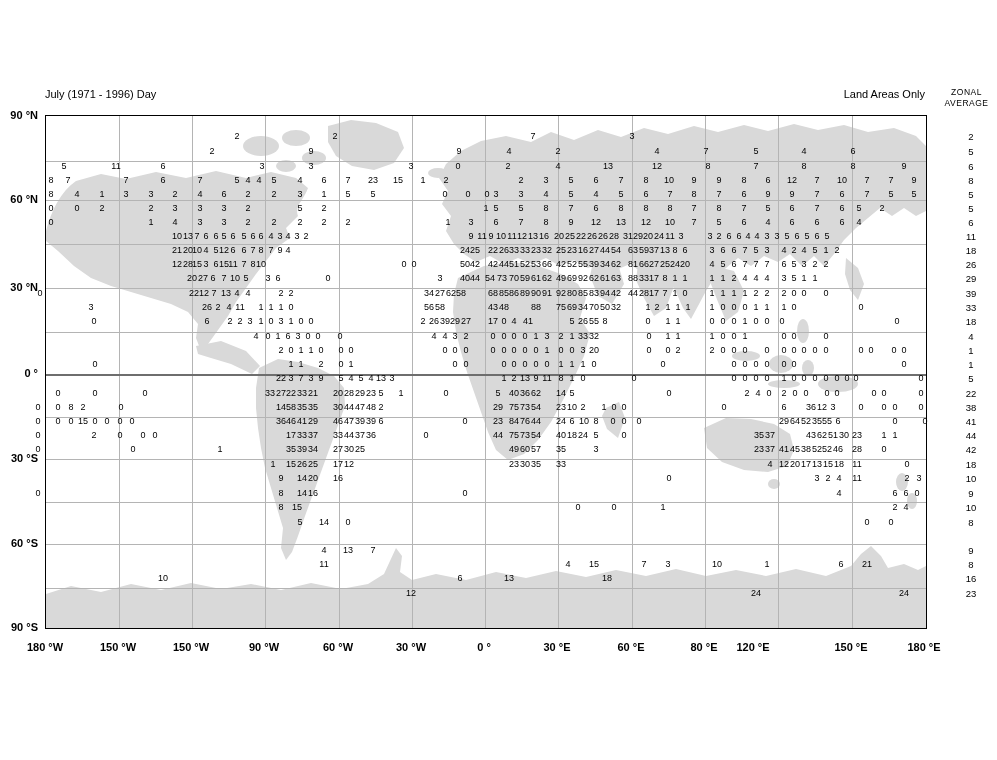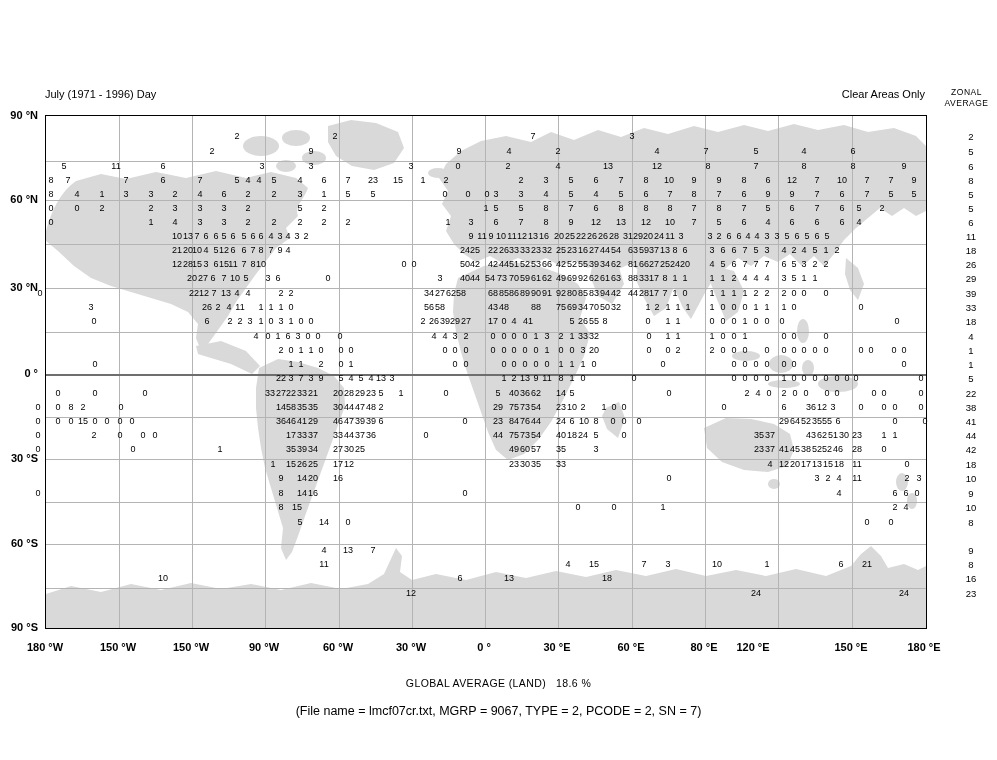--- a/index.html
+++ b/index.html
@@ -28,21 +28,21 @@
        font-weight:bold;white-space:nowrap;}
   .global-avg{position:absolute;left:0;top:677px;width:997px;text-align:center;
        font-size:10.5px;letter-spacing:0.4px;white-space:pre;}
   .caption{position:absolute;left:0;top:704px;width:997px;text-align:center;font-size:12.5px;}
 </style>
 </head>
 <body>
 
 <div id="page">
   <div class="hdr-left">July (1971 - 1996) Day</div>
-  <div class="hdr-right">Clear Areas Only</div>
+  <div class="hdr-right">Land Areas Only</div>
   <div class="zonal-hdr">
     <div>ZONAL</div>
     <div>AVERAGE</div>
   </div>
 
   <div id="map-frame">
     <svg id="land" width="880" height="512" viewBox="0 0 880 512">
       <g fill="#d9d9d9" stroke="none">
 
         <path d="M0,115 C5,95 15,75 30,65 L55,58 80,63 110,56 140,62 170,55 200,62 225,56 250,62 262,72 C258,84 248,90 252,100 L240,112 244,122 230,132 220,145 210,158 200,172 190,186 182,200 172,214 162,228 155,235 150,222 152,208 142,196 125,188 105,182 85,176 65,170 45,162 28,150 12,135 0,125 Z"></path>
@@ -954,15 +954,13 @@
       <div class="lon-tick" style="left: 411px;">30 °W</div>
       <div class="lon-tick" style="left: 484px;">0 °</div>
       <div class="lon-tick" style="left: 557px;">30 °E</div>
       <div class="lon-tick" style="left: 631px;">60 °E</div>
       <div class="lon-tick" style="left: 704px;">80 °E</div>
       <div class="lon-tick" style="left: 753px;">120 °E</div>
       <div class="lon-tick" style="left: 851px;">150 °E</div>
       <div class="lon-tick" style="left: 924px;">180 °E</div>
     </div>
 
-  <div class="global-avg">GLOBAL AVERAGE (LAND)   18.6 %</div>
-  <div class="caption">(File name = lmcf07cr.txt, MGRP = 9067, TYPE = 2, PCODE = 2, SN = 7)</div>
 </div>
 
 </body></html>

